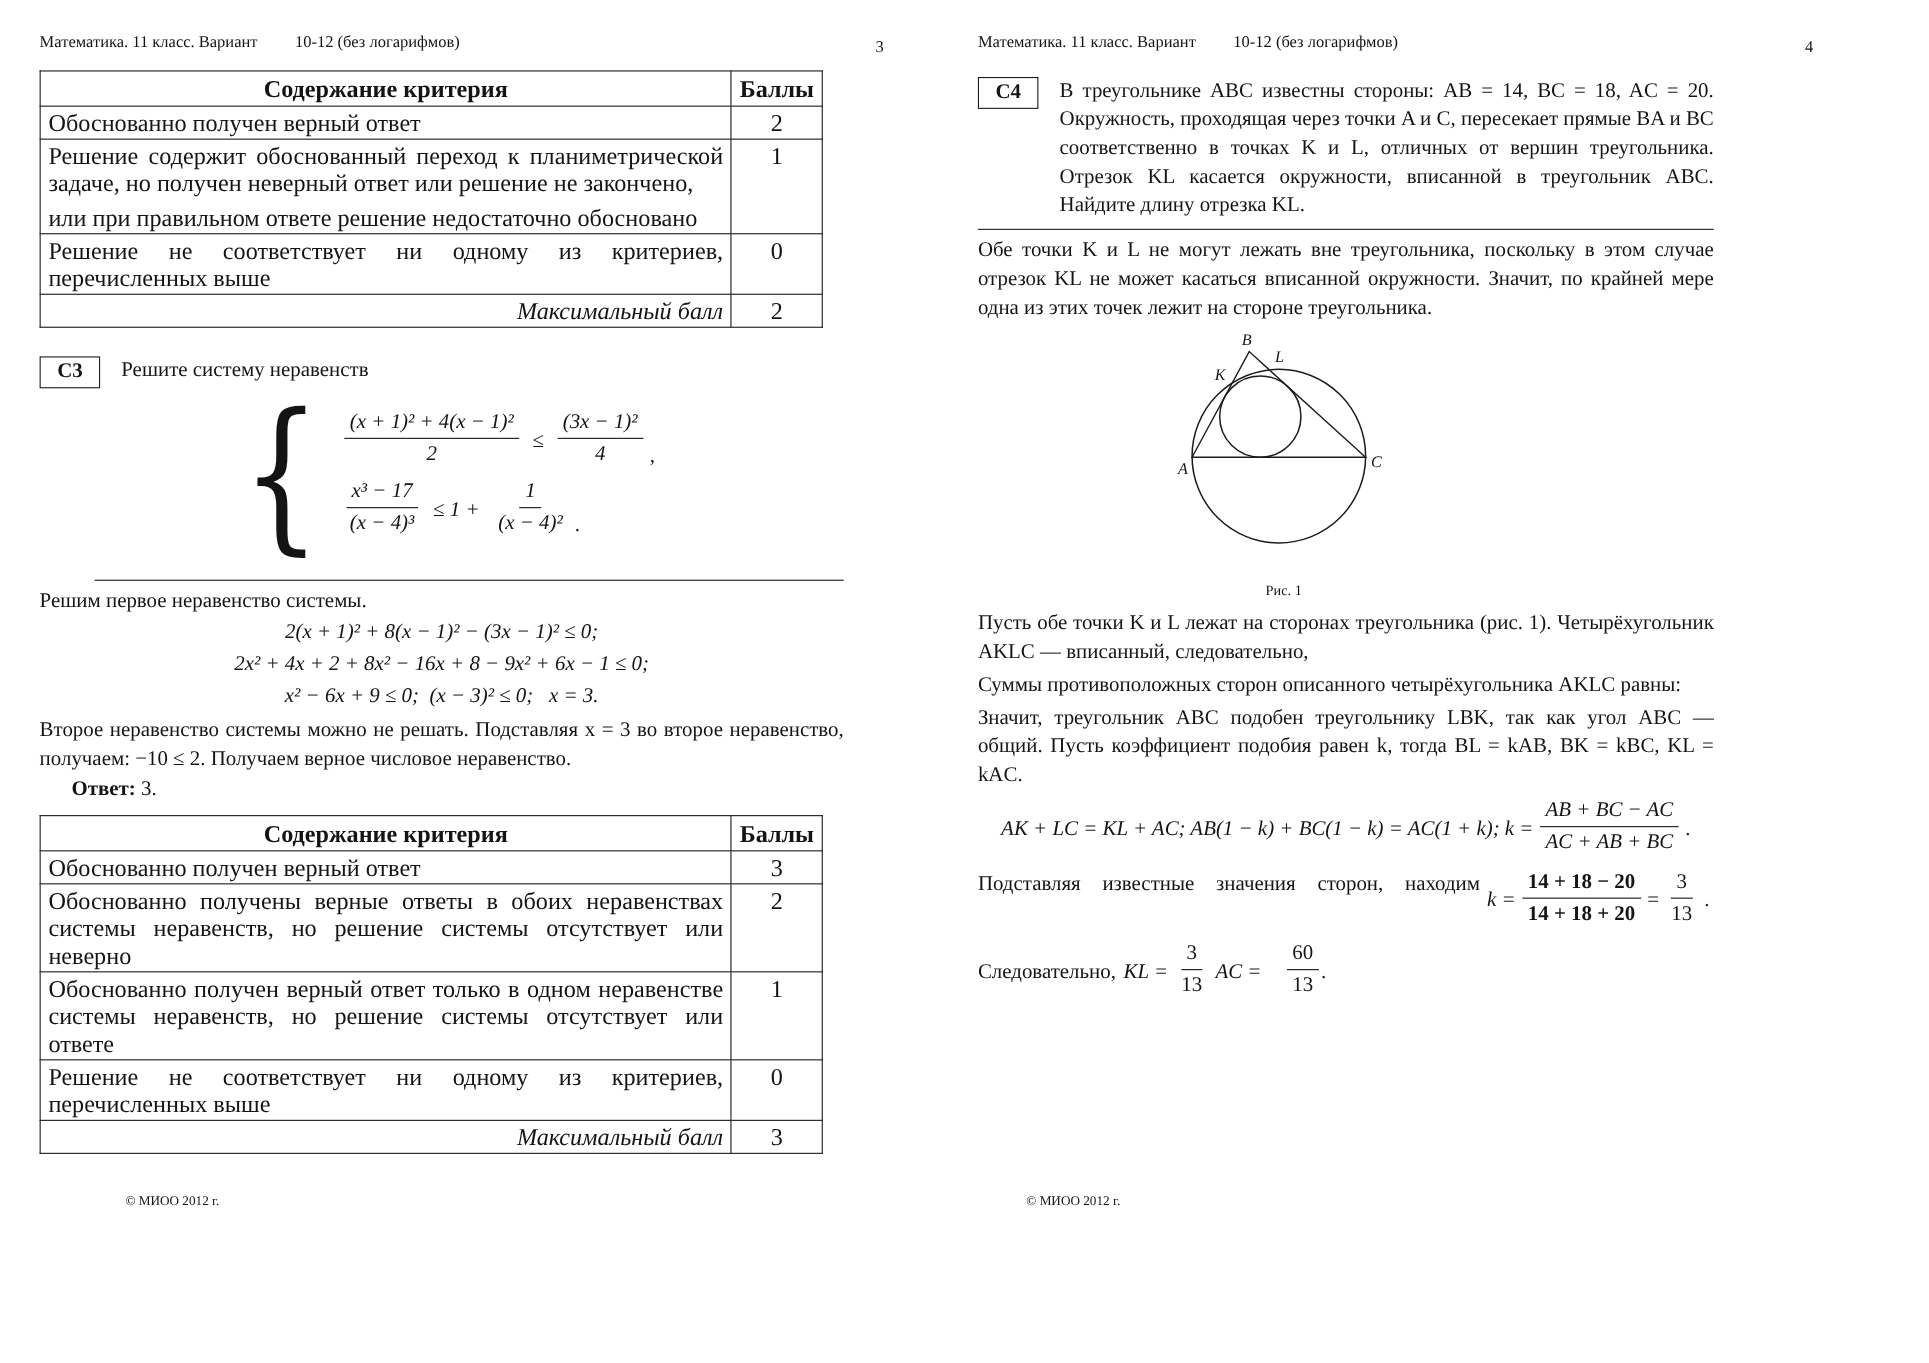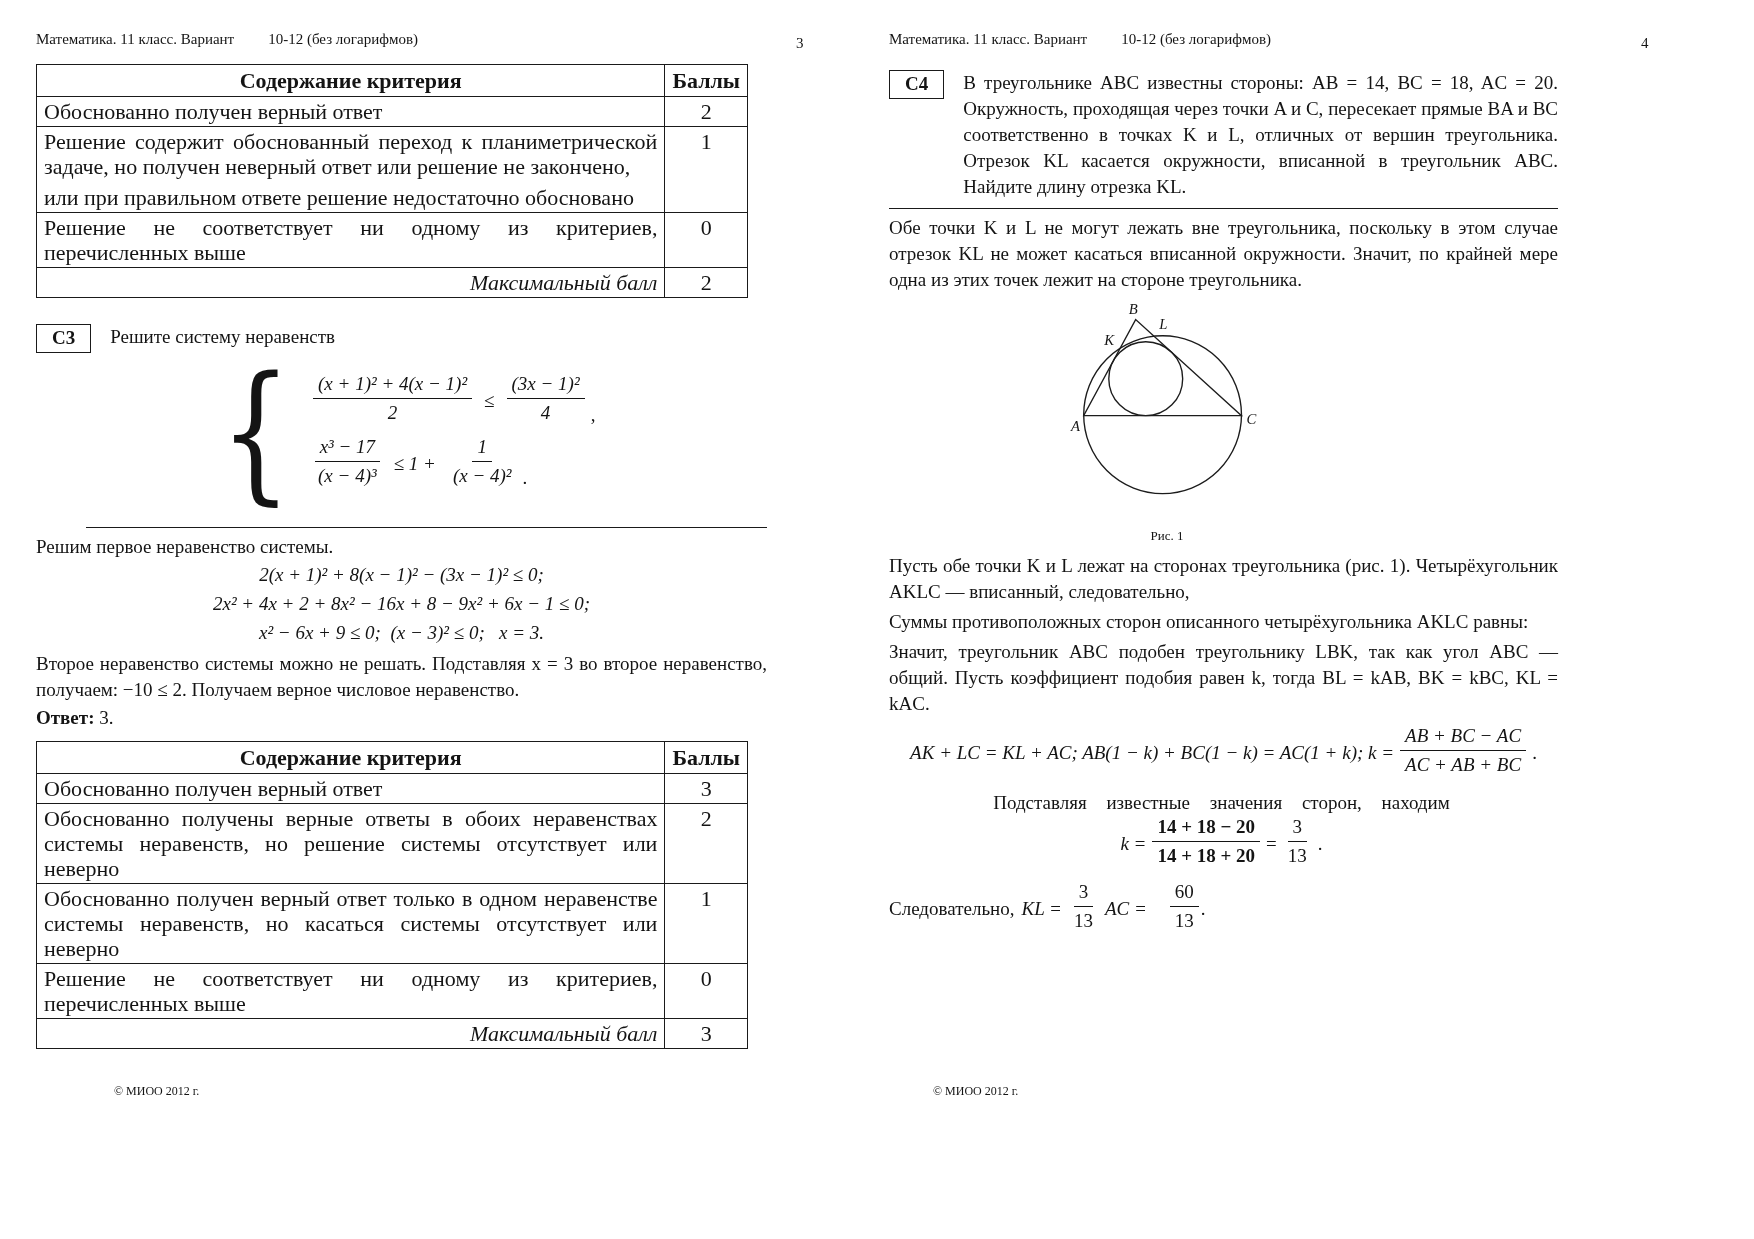--- a/index.html
+++ b/index.html
@@ -59,25 +59,25 @@
   .sys-row { display:flex; align-items:center; margin:8px 0; }
   .sys-row .rel { margin:0 6px; }
   .sys-row .tail { align-self:flex-end; }
 
   .rule { border-top:1.7px solid #1a1a1a; height:0; }
   #page-left  .rule { margin:20px 0 6px 50px; }
   #page-right .rule { margin:8px 0 6px 0; }
 
   .para { text-align:justify; margin-top:4px; }
   .eqline { text-align:center; font-style:italic; white-space:pre-wrap; line-height:29px; }
-  .answer { margin-top:2px; }
+  .answer { margin-top:2px;margin-left:29px; }
   .answer b { font-weight:bold; }
 
   .eq-center { display:flex; align-items:center; justify-content:center; margin:8px 0 4px; }
-  .eq-spread { display:flex; align-items:center; justify-content:space-between; margin:10px 0 4px; padding-right:4px;flex-direction:column; }
+  .eq-spread { display:flex; justify-content:space-between; margin:10px 0 4px; padding-right:4px; }
   .eq-spread .lead { word-spacing:15px; }
   .eq-left { display:flex; align-items:center; margin:10px 0 0; }
   .eq-left > span { margin-right:7px; }
 
   
   .figure { width:fit-content; margin:4px 0 0 180px; text-align:center; }
   .figcaption { margin-top:15px; font-size:13px; }
   svg text { font-family:"Liberation Serif", serif; font-style:italic; font-size:15px; fill:#141414; }
 
   .footer { position:absolute; bottom:74px; font-size:12px; }
@@ -178,21 +178,21 @@
       </tr>
       <tr>
         <td class="crit">Обоснованно получен верный ответ</td>
         <td class="pts">3</td>
       </tr>
       <tr>
         <td class="crit">Обоснованно получены верные ответы в обоих неравенствах системы неравенств, но решение системы отсутствует или неверно</td>
         <td class="pts">2</td>
       </tr>
       <tr>
-        <td class="crit">Обоснованно получен верный ответ только в одном неравенстве системы неравенств, но касаться системы отсутствует или неверно</td>
+        <td class="crit">Обоснованно получен верный ответ только в одном неравенстве системы неравенств, но решение системы отсутствует или ответе</td>
         <td class="pts">1</td>
       </tr>
       <tr>
         <td class="crit">Решение не соответствует ни одному из критериев, перечисленных выше</td>
         <td class="pts">0</td>
       </tr>
       <tr>
         <td class="max-label">Максимальный балл</td>
         <td class="pts">3</td>
       </tr>

